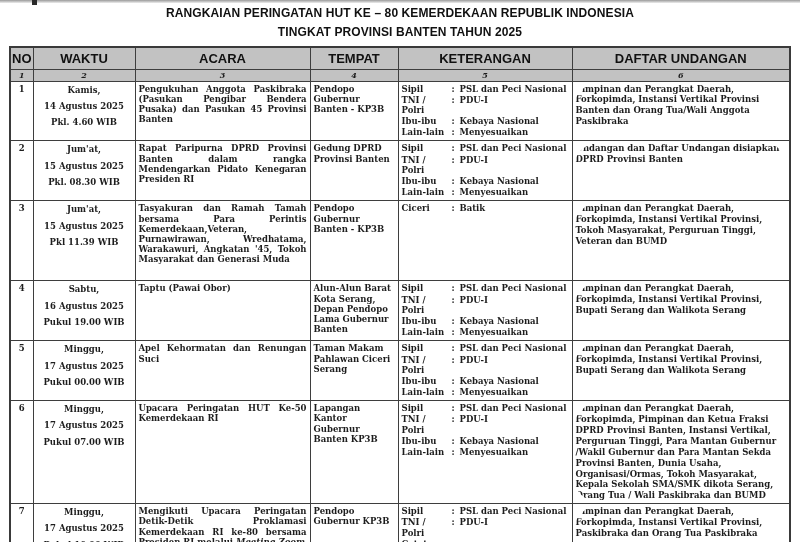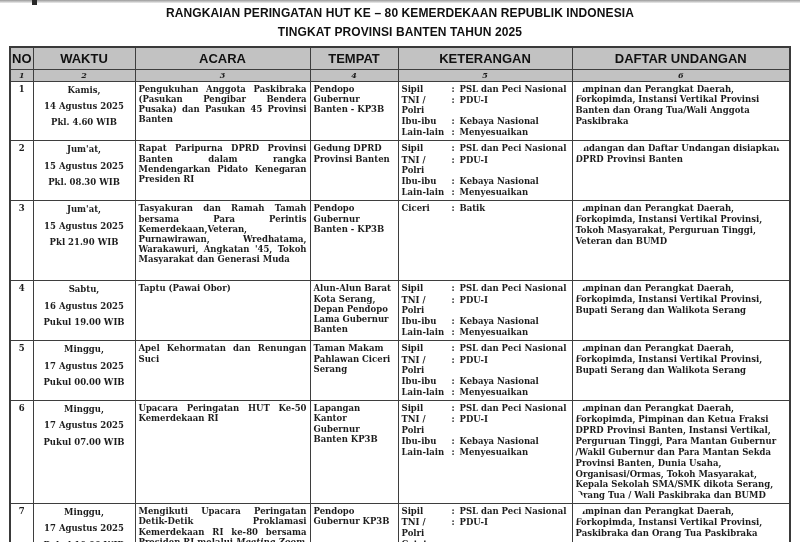--- a/index.html
+++ b/index.html
@@ -181,21 +181,21 @@
             <span>Menyesuaikan</span>
           </div>
         </td>
         <td class="c-und">Undangan dan Daftar Undangan disiapkan DPRD Provinsi Banten</td>
       </tr>
       <tr>
         <td class="c-no">3</td>
         <td class="c-waktu">
           <div>Jum'at,</div>
           <div>15 Agustus 2025</div>
-          <div>Pkl 21.90 WIB</div>
+          <div>Pkl 11.39 WIB</div>
         </td>
         <td class="c-acara">Tasyakuran dan Ramah Tamah bersama Para Perintis Kemerdekaan,Veteran, Purnawirawan, Wredhatama, Warakawuri, Angkatan '45, Tokoh Masyarakat dan Generasi Muda</td>
         <td class="c-tempat">Pendopo Gubernur Banten - KP3B</td>
         <td class="c-ket">
           <div class="kv">
             <span>Ciceri</span>
             <span>:</span>
             <span>Batik</span>
           </div>
         </td>

